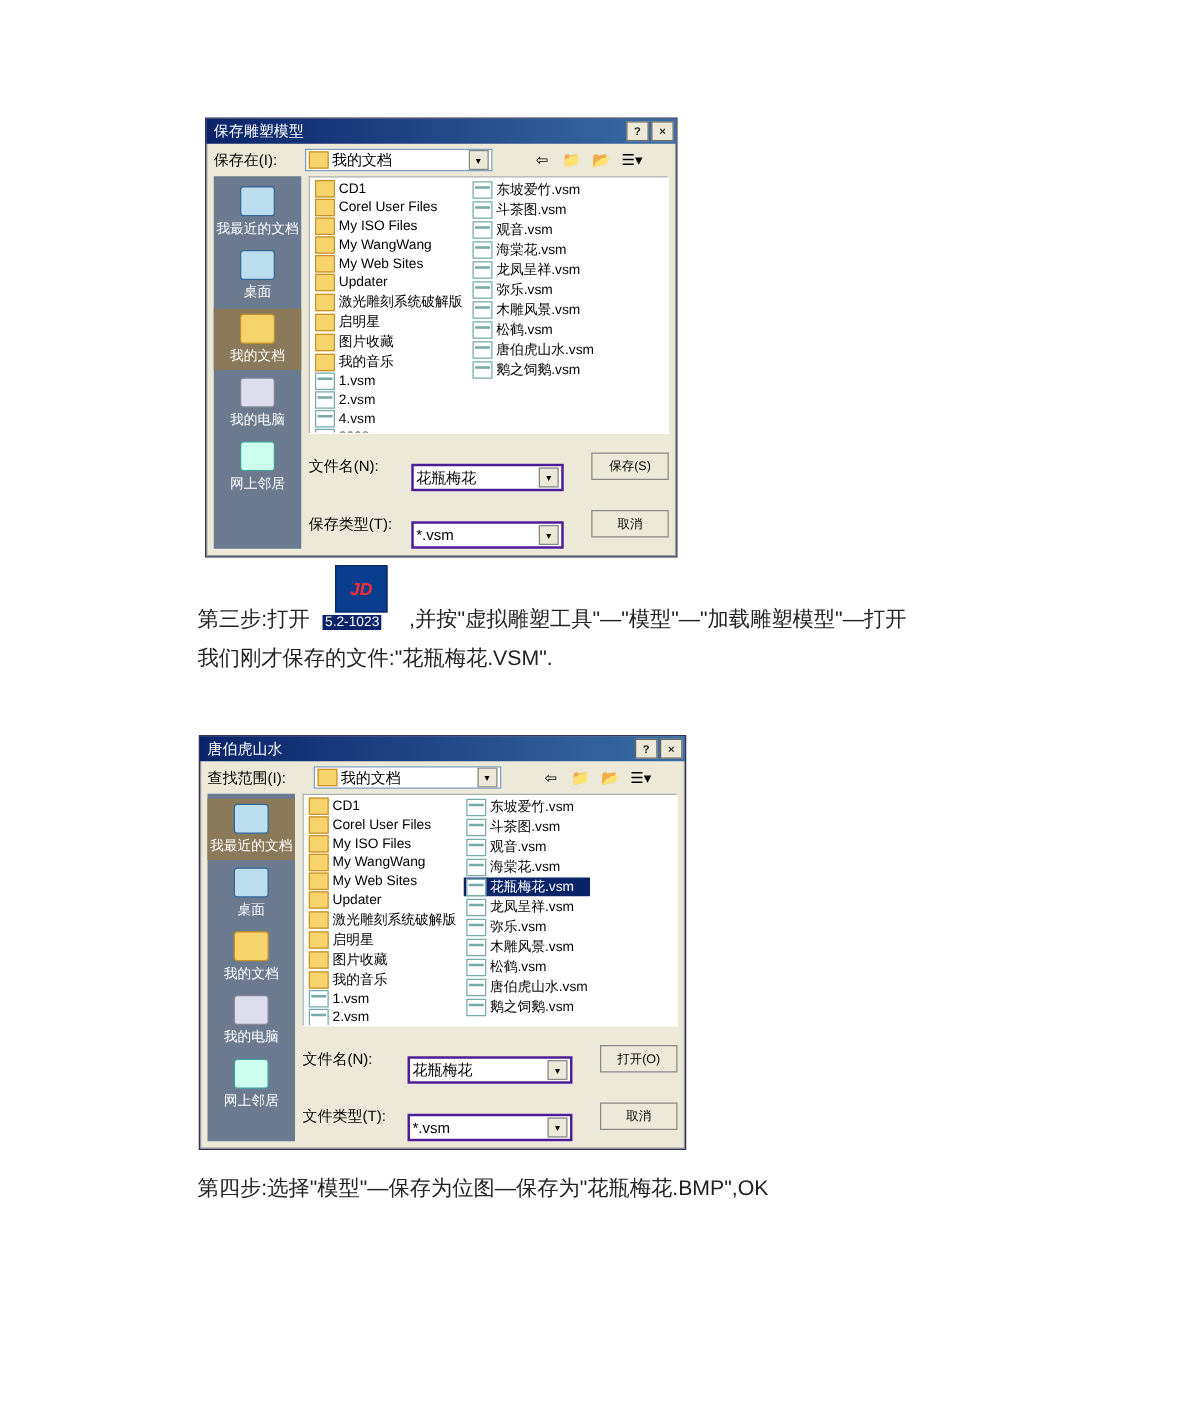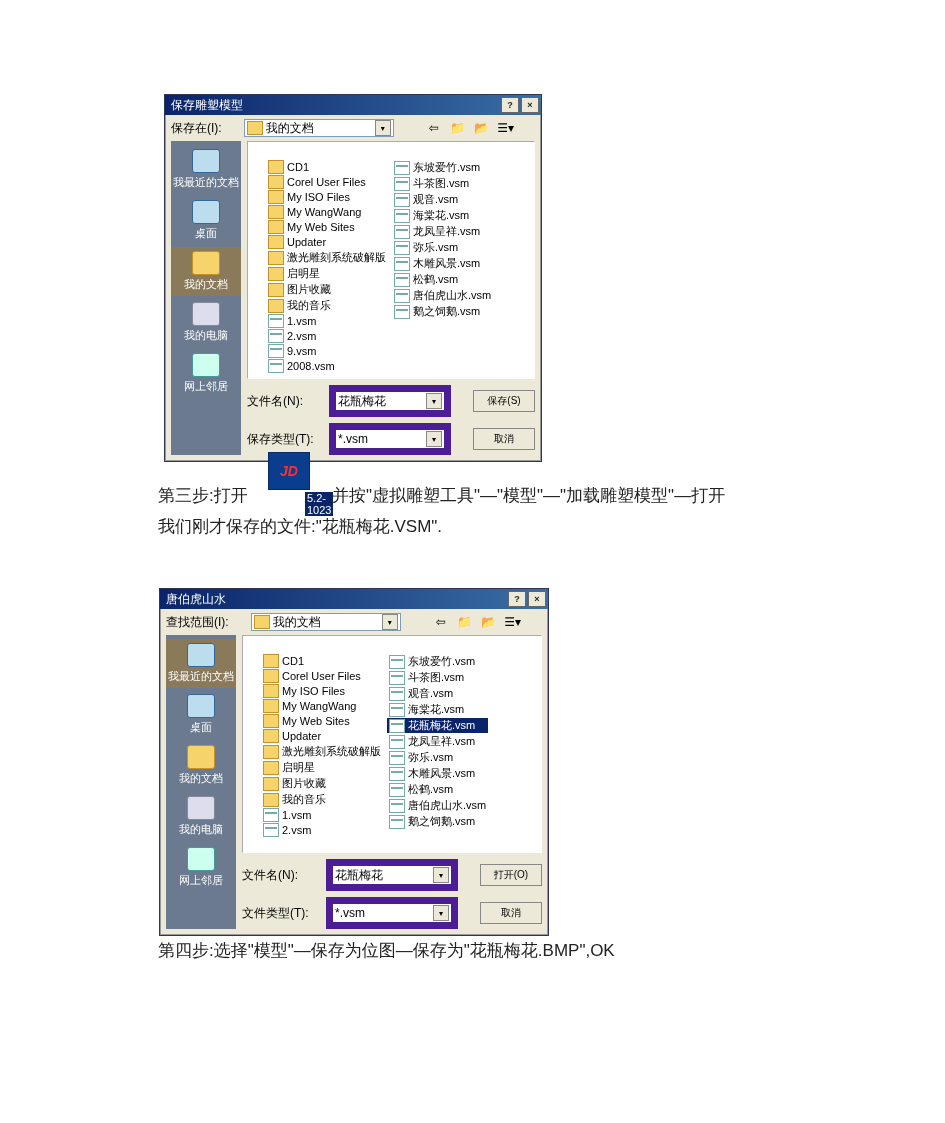--- a/index.html
+++ b/index.html
@@ -92,63 +92,63 @@
   .sideicon.desk { background:#bde;border-color:#369; }
   .main {
     flex:1;
     display:flex;flex-direction:column;
   }
   .filepane {
     border:1px inset #fff;
     background:#fff;
     height:200px;
     overflow:hidden;
-    padding:18px;
+    padding:2px;
     display:flex;
     flex-direction:row;
     gap:4px;
   }
   .col {
     display:flex;flex-direction:column;gap:1px;
   }
   .frow {
     display:flex;align-items:center;gap:3px;font-size:11px;white-space:nowrap;
     padding:0 2px;
   }
   .frow.sel { background:#0a246a;color:#fff; }
   .fi { width:14px;height:12px;flex:0 0 auto; }
   .fi.fold { background:#f7d36b;border:1px solid #c8922a; }
   .fi.doc { background:#fff;border:1px solid #7aa; position:relative; }
   .fi.doc::before{content:"";position:absolute;left:1px;top:3px;right:1px;height:2px;background:#7aa;}
   .bottomrow {
     display:flex;align-items:center;gap:22px;padding-top:6px;font-size:12px;
   }
   .bottomrow .field {
-    flex:1;height:18px;border:7px solid #4c1d95;background:#fff;
-    display:flex;align-items:center;padding:0 2px;font-size:12px;
+    flex:1;height:18px;border:2px solid #4c1d95;background:#fff;
+    display:flex;align-items:center;padding:0 2px;font-size:12px;margin-top:18px;
   }
   .bottomrow .field .arrow{margin-left:auto;width:14px;height:14px;background:#ece9d8;border:1px solid #888;display:flex;align-items:center;justify-content:center;font-size:8px;}
   .wbtn {
     width:60px;height:20px;background:#ece9d8;border:1px solid #888;
     display:flex;align-items:center;justify-content:center;font-size:10px;
   }
   .desktopicon {
     position:absolute;
     width:62px;
     text-align:left;
     color:#fff;
     font-size:11px;
   }
   .desktopicon .ic {
     width:40px;height:36px;margin:0 auto 2px auto;background:#0b3d8f;
     display:flex;align-items:center;justify-content:center;color:#ff3030;font-weight:bold;
     font-style:italic;font-size:14px;
     border:1px solid #0b2a6a;
   }
-  .desktopicon .txt { background:#0a246a; display:inline-block; padding:0 2px;margin-left:47px; }
+  .desktopicon .txt { background:#0a246a; display:inline-block; padding:0 2px; }
   .para {
     position:absolute;
     font-size:17px;
     color:#222;
     line-height:1.8;
     font-family:"Microsoft YaHei","SimSun",sans-serif;
   }
 
   
   .dialog.small .filepane { height:180px; }
@@ -249,21 +249,21 @@
               <div class="frow">
                 <span class="fi doc"></span>
                 <span>1.vsm</span>
               </div>
               <div class="frow">
                 <span class="fi doc"></span>
                 <span>2.vsm</span>
               </div>
               <div class="frow">
                 <span class="fi doc"></span>
-                <span>9.vsm</span>
+                <span>4.vsm</span>
               </div>
               <div class="frow">
                 <span class="fi doc"></span>
                 <span>2008.vsm</span>
               </div>
             </div>
           <div class="col" id="d1-colR">
               <div class="frow">
                 <span class="fi doc"></span>
                 <span>东坡爱竹.vsm</span>

